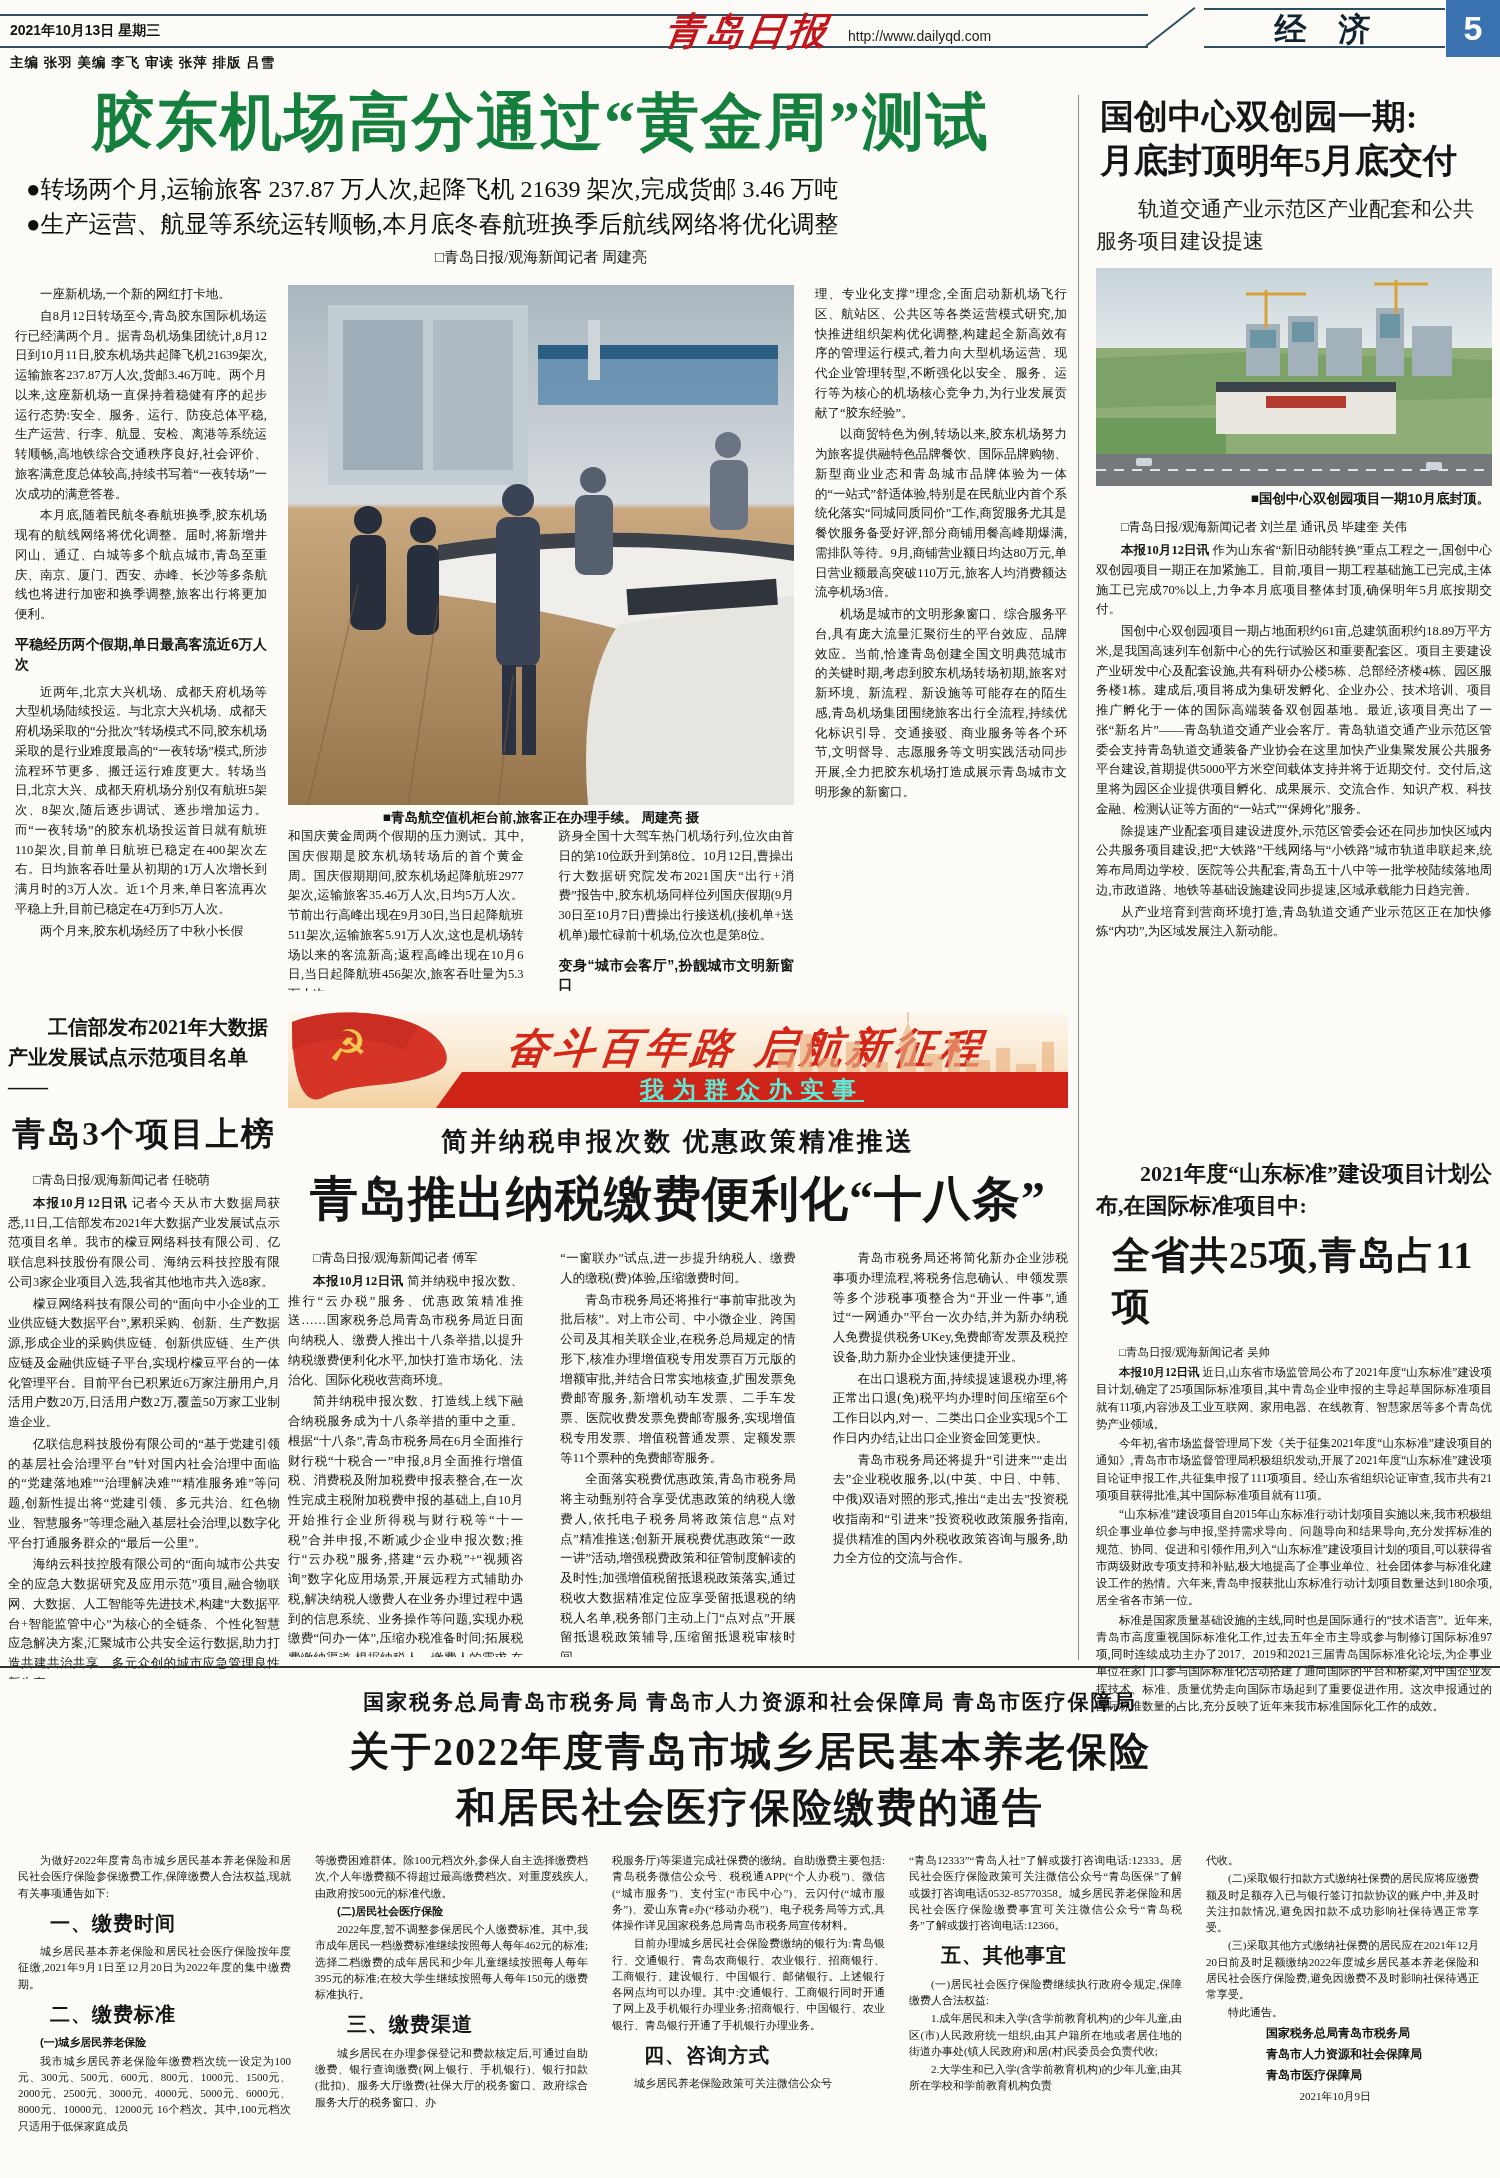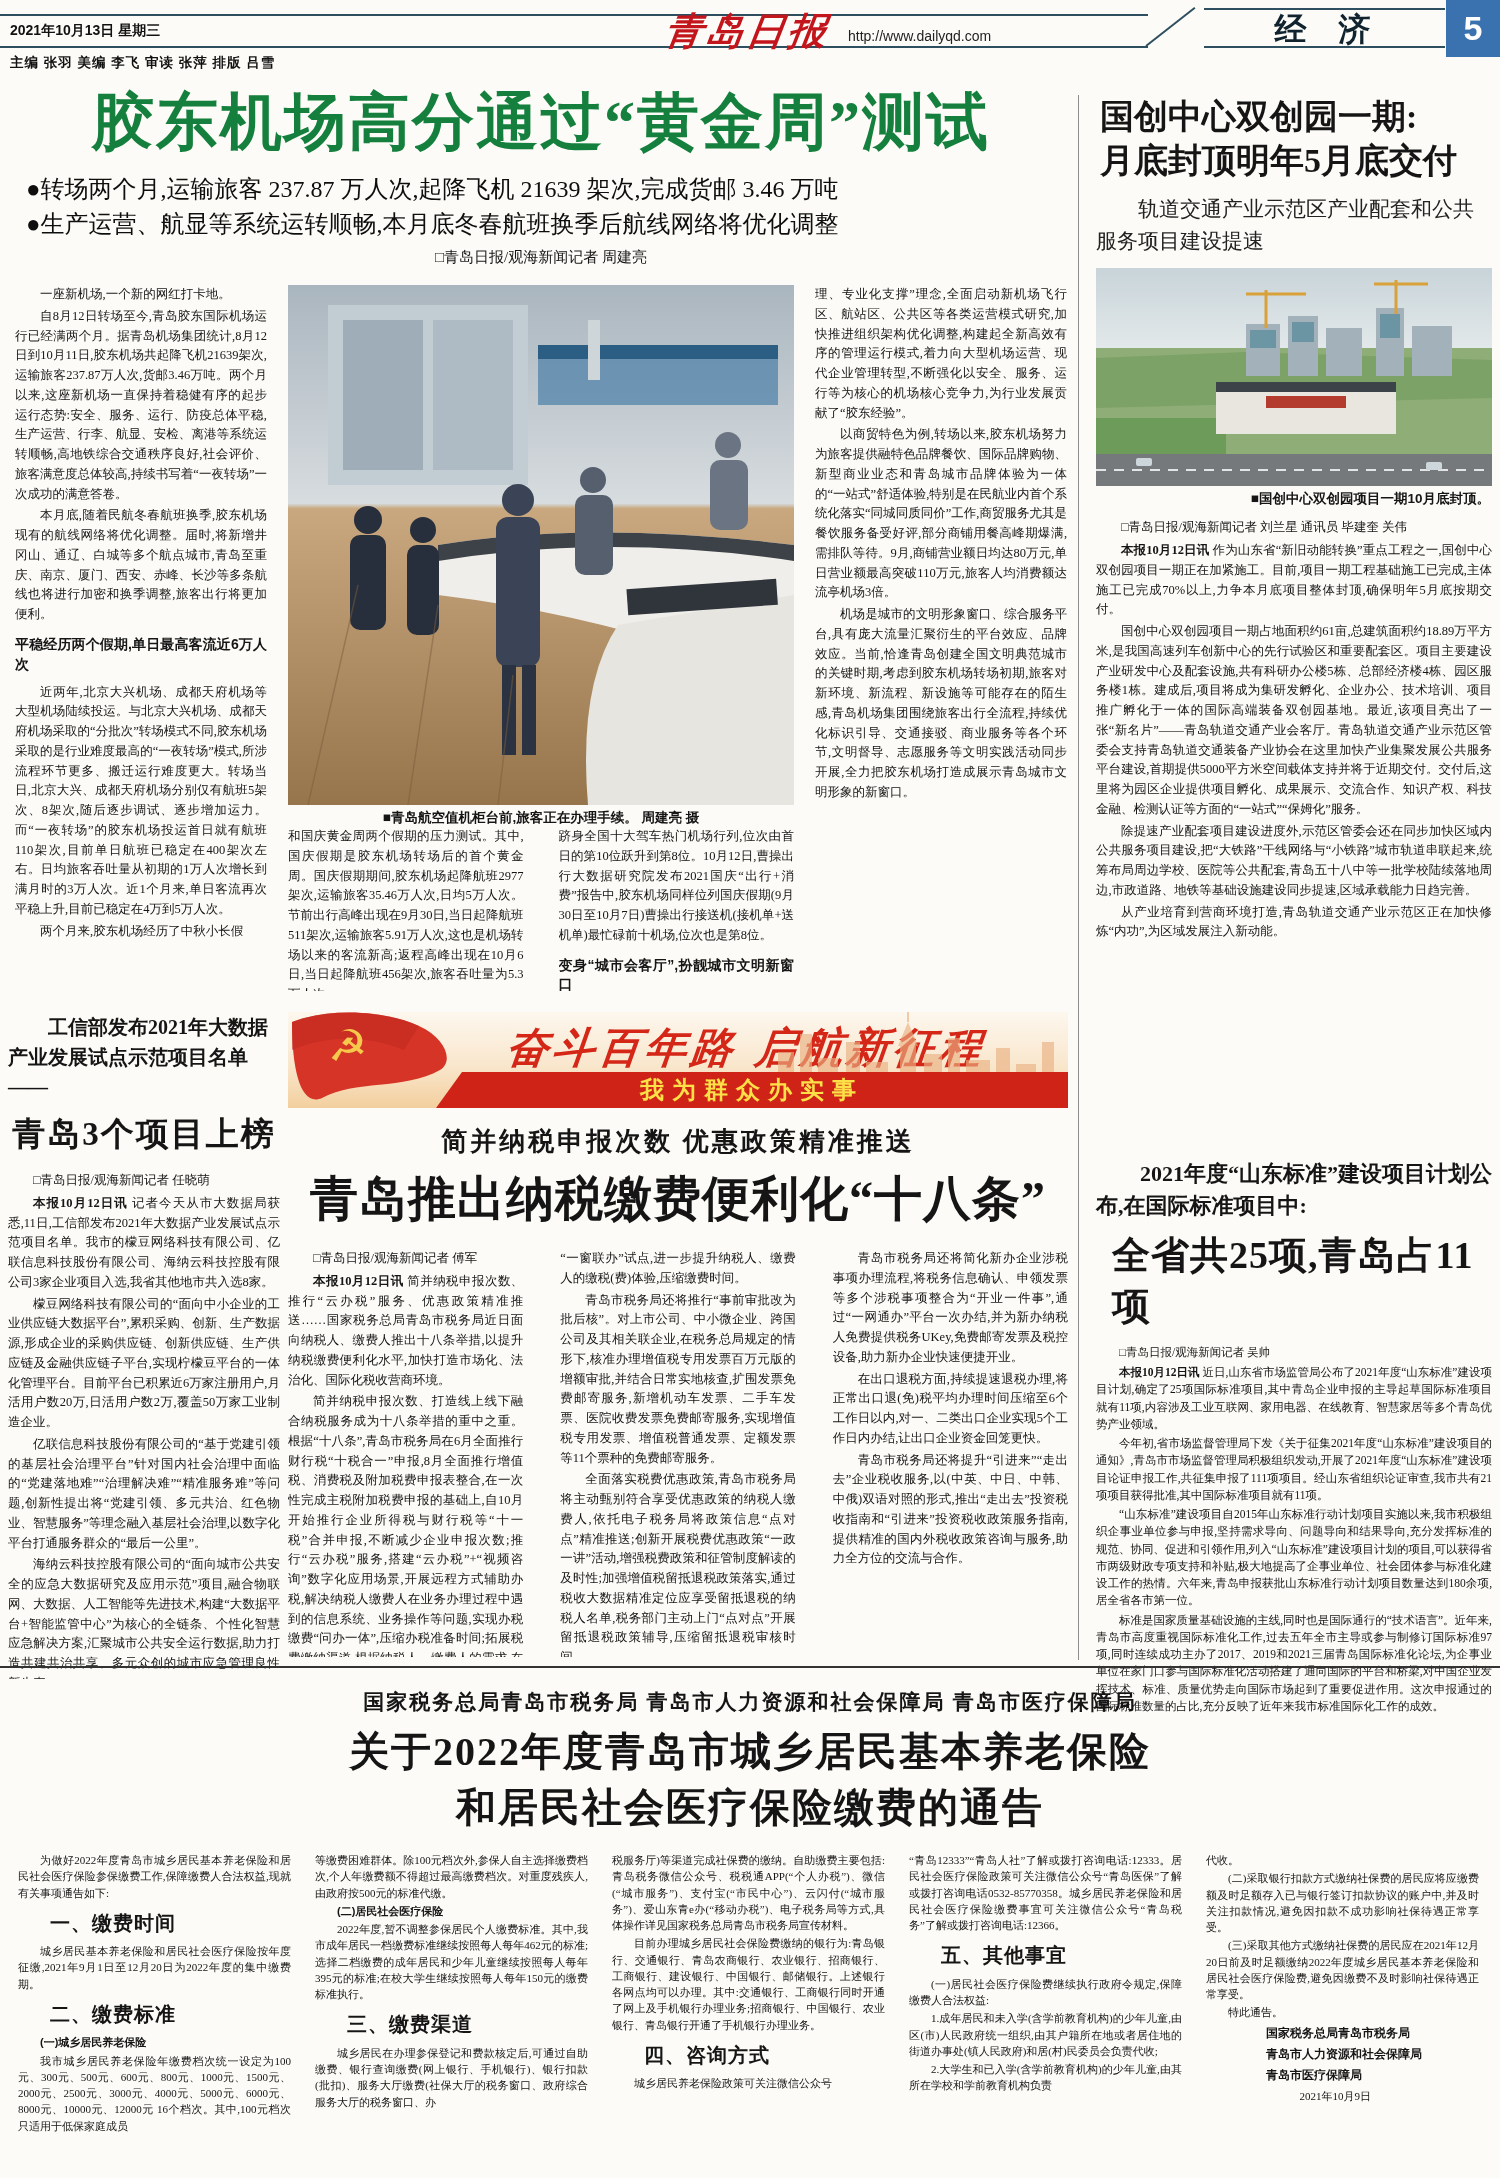--- a/index.html
+++ b/index.html
@@ -44,21 +44,21 @@
   .bd-kicker{font-size:20px;line-height:1.5;font-weight:600;text-indent:2em;}
   .bd-title{margin-top:10px;text-align:center;font-size:33px;font-weight:900;letter-spacing:2px;}
   .bd-body{margin-top:14px;height:508px;font-size:12.5px;line-height:1.58;}
   
   .banner{left:288px;top:1012px;width:780px;height:96px;background:linear-gradient(180deg,#fdf7ee 0%,#f9e7cd 55%,#f3cf9e 100%);overflow:hidden;}
   .bn-flag{position:absolute;left:-4px;top:-2px;width:175px;height:100px;}
   .bn-slogan{position:absolute;left:150px;right:14px;top:8px;text-align:center;font-size:42px;font-weight:900;
              font-style:italic;color:#d42718;letter-spacing:4px;font-family:"DejaVu Serif",serif;transform:skewX(-6deg);}
   .bn-ribbon{position:absolute;left:148px;right:0;top:60px;height:36px;background:#cf2318;
              clip-path:polygon(26px 0,100% 0,100% 100%,0 100%);display:flex;align-items:center;justify-content:center;}
-  .bn-ribbon span{color:#fde047;font:700 24px "Liberation Sans",sans-serif;letter-spacing:8px;}
+  .bn-ribbon span{color:#5eead4;font:700 24px "Liberation Sans",sans-serif;letter-spacing:8px;text-decoration:underline;}
   .bn-sky{position:absolute;right:0;top:0;height:96px;width:300px;opacity:.85;}
   
   .tax{left:288px;top:1124px;width:780px;}
   .tax-kicker{text-align:center;font-size:26px;font-weight:600;letter-spacing:3px;}
   .tax-headline{margin-top:8px;text-align:center;font-size:48px;font-weight:900;letter-spacing:1px;}
   .tax-body{margin-top:18px;display:flex;gap:37px;}
   .tax-col{width:246px;height:408px;font-size:12.5px;line-height:1.58;}
   
   .vrule{left:1078px;top:95px;width:1px;height:1565px;background:#8d8d8d;}
   .sb{left:1096px;top:95px;width:396px;}

